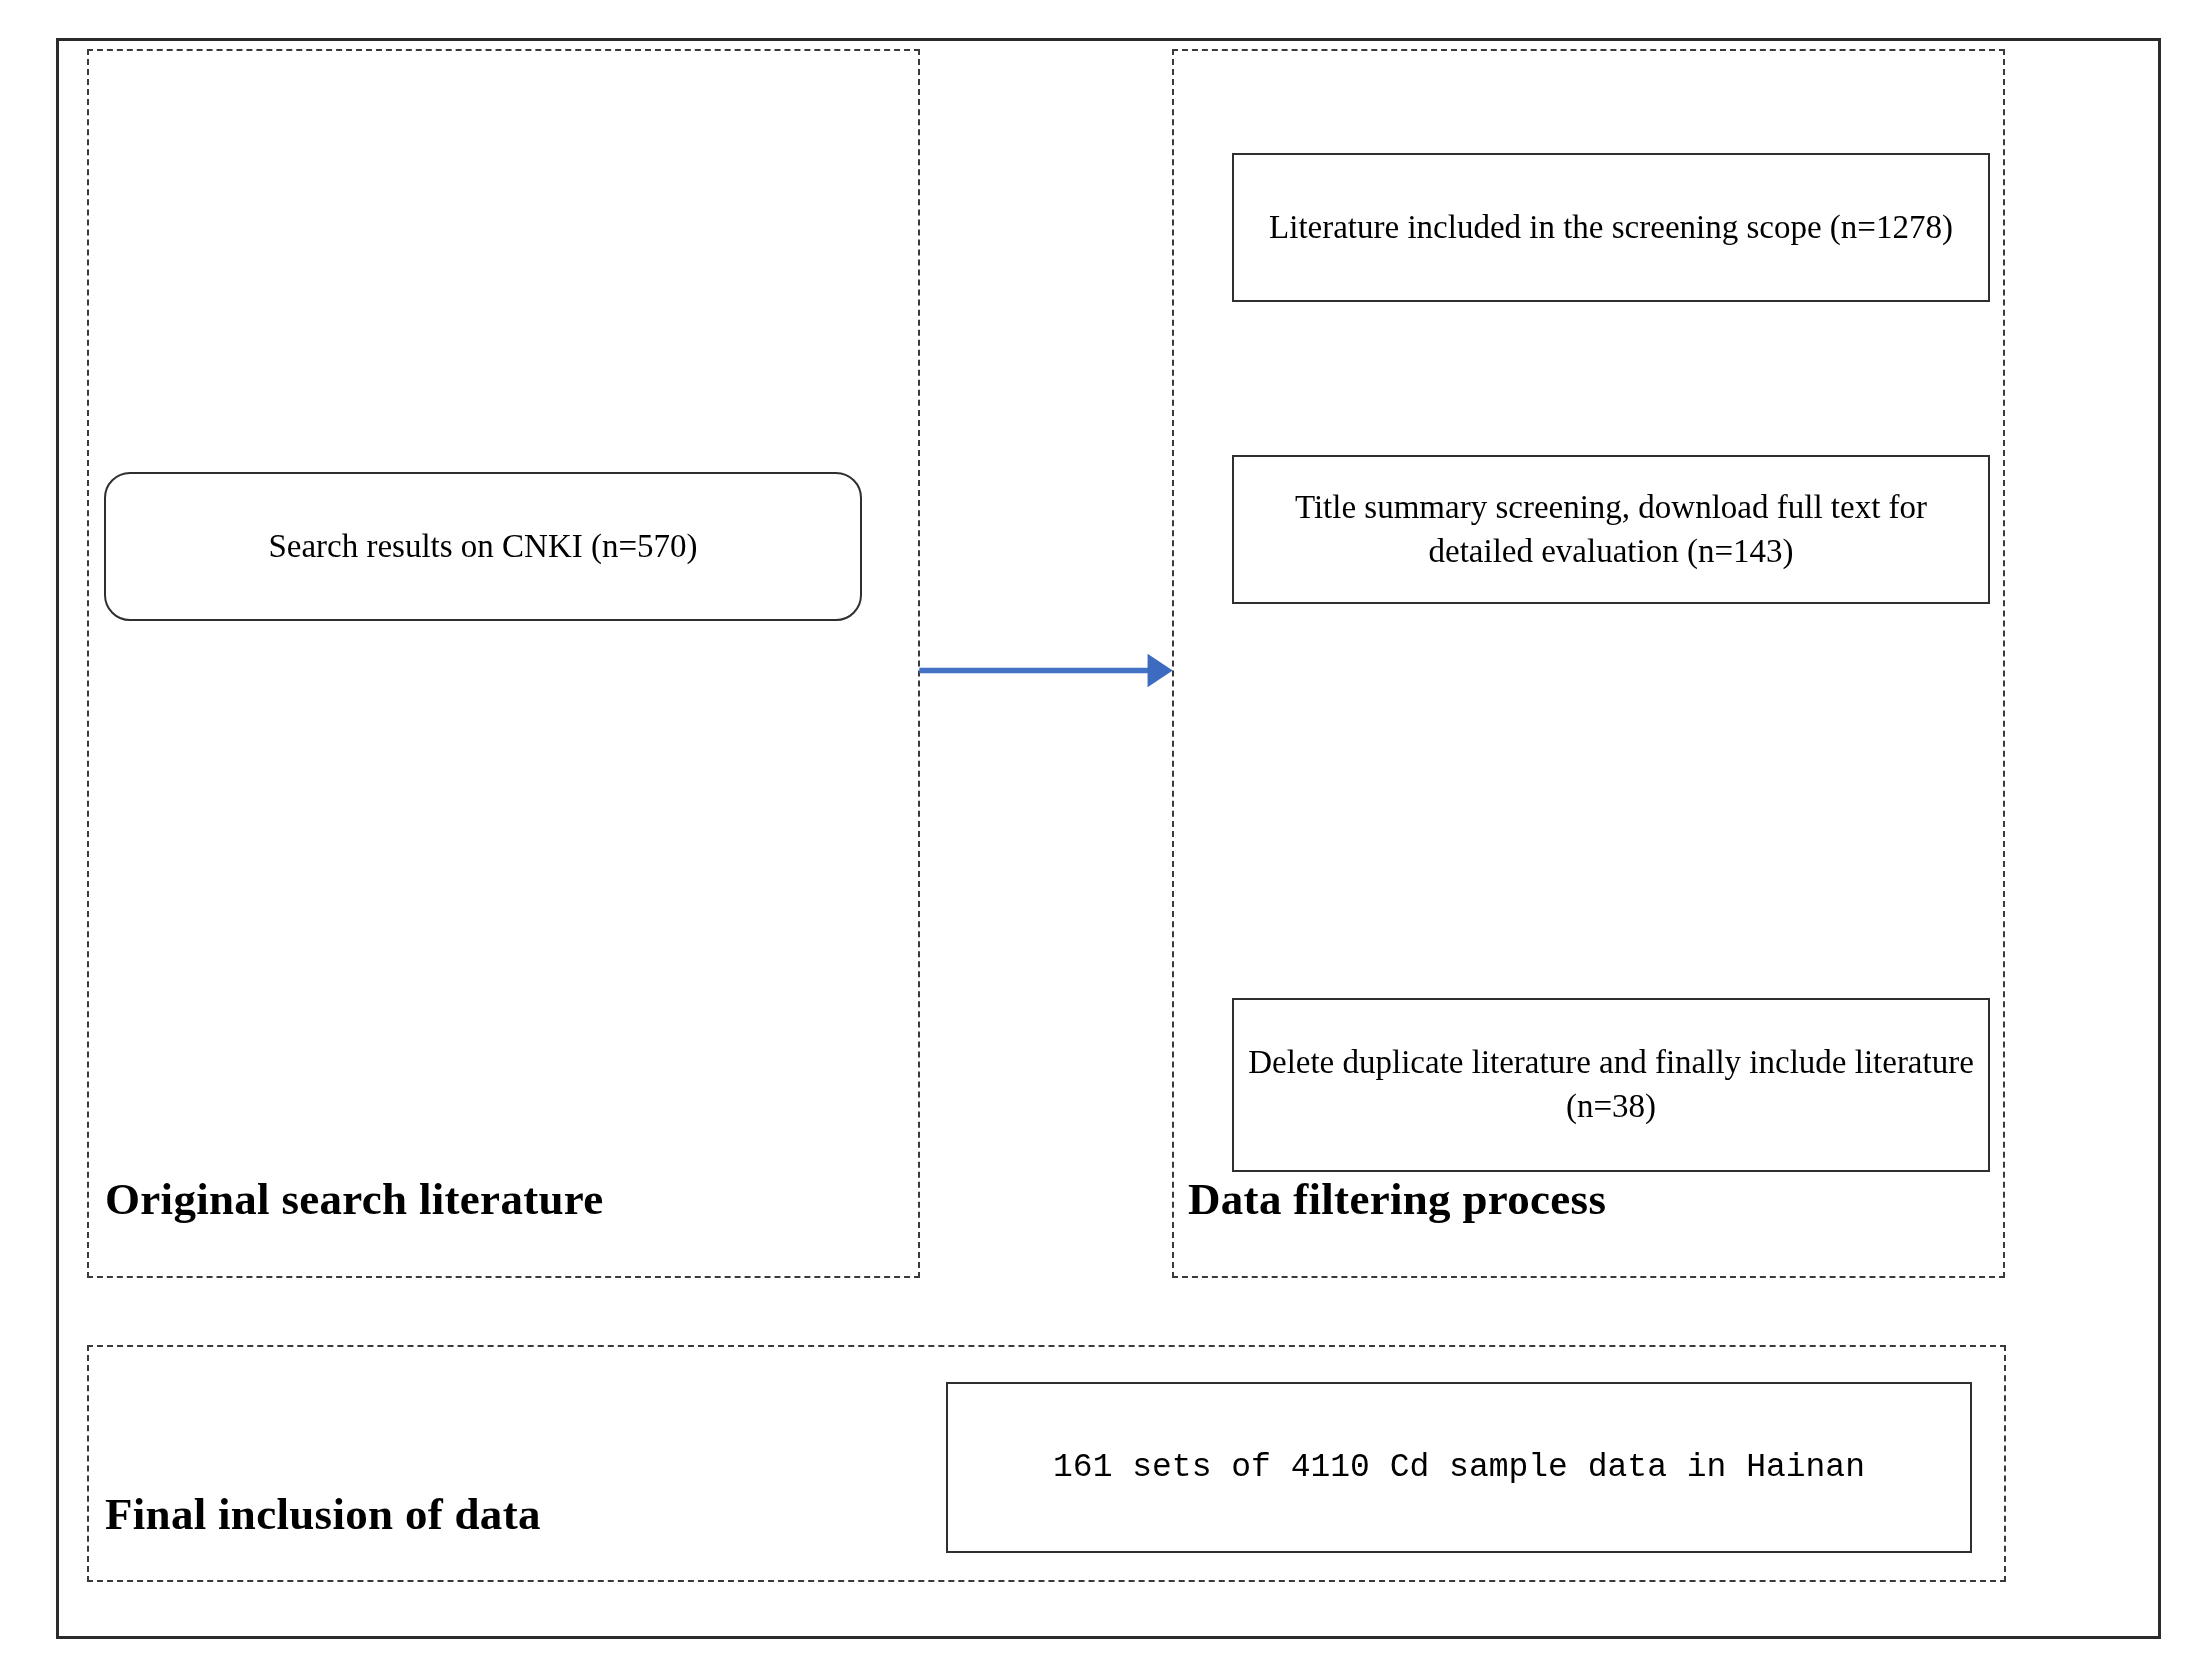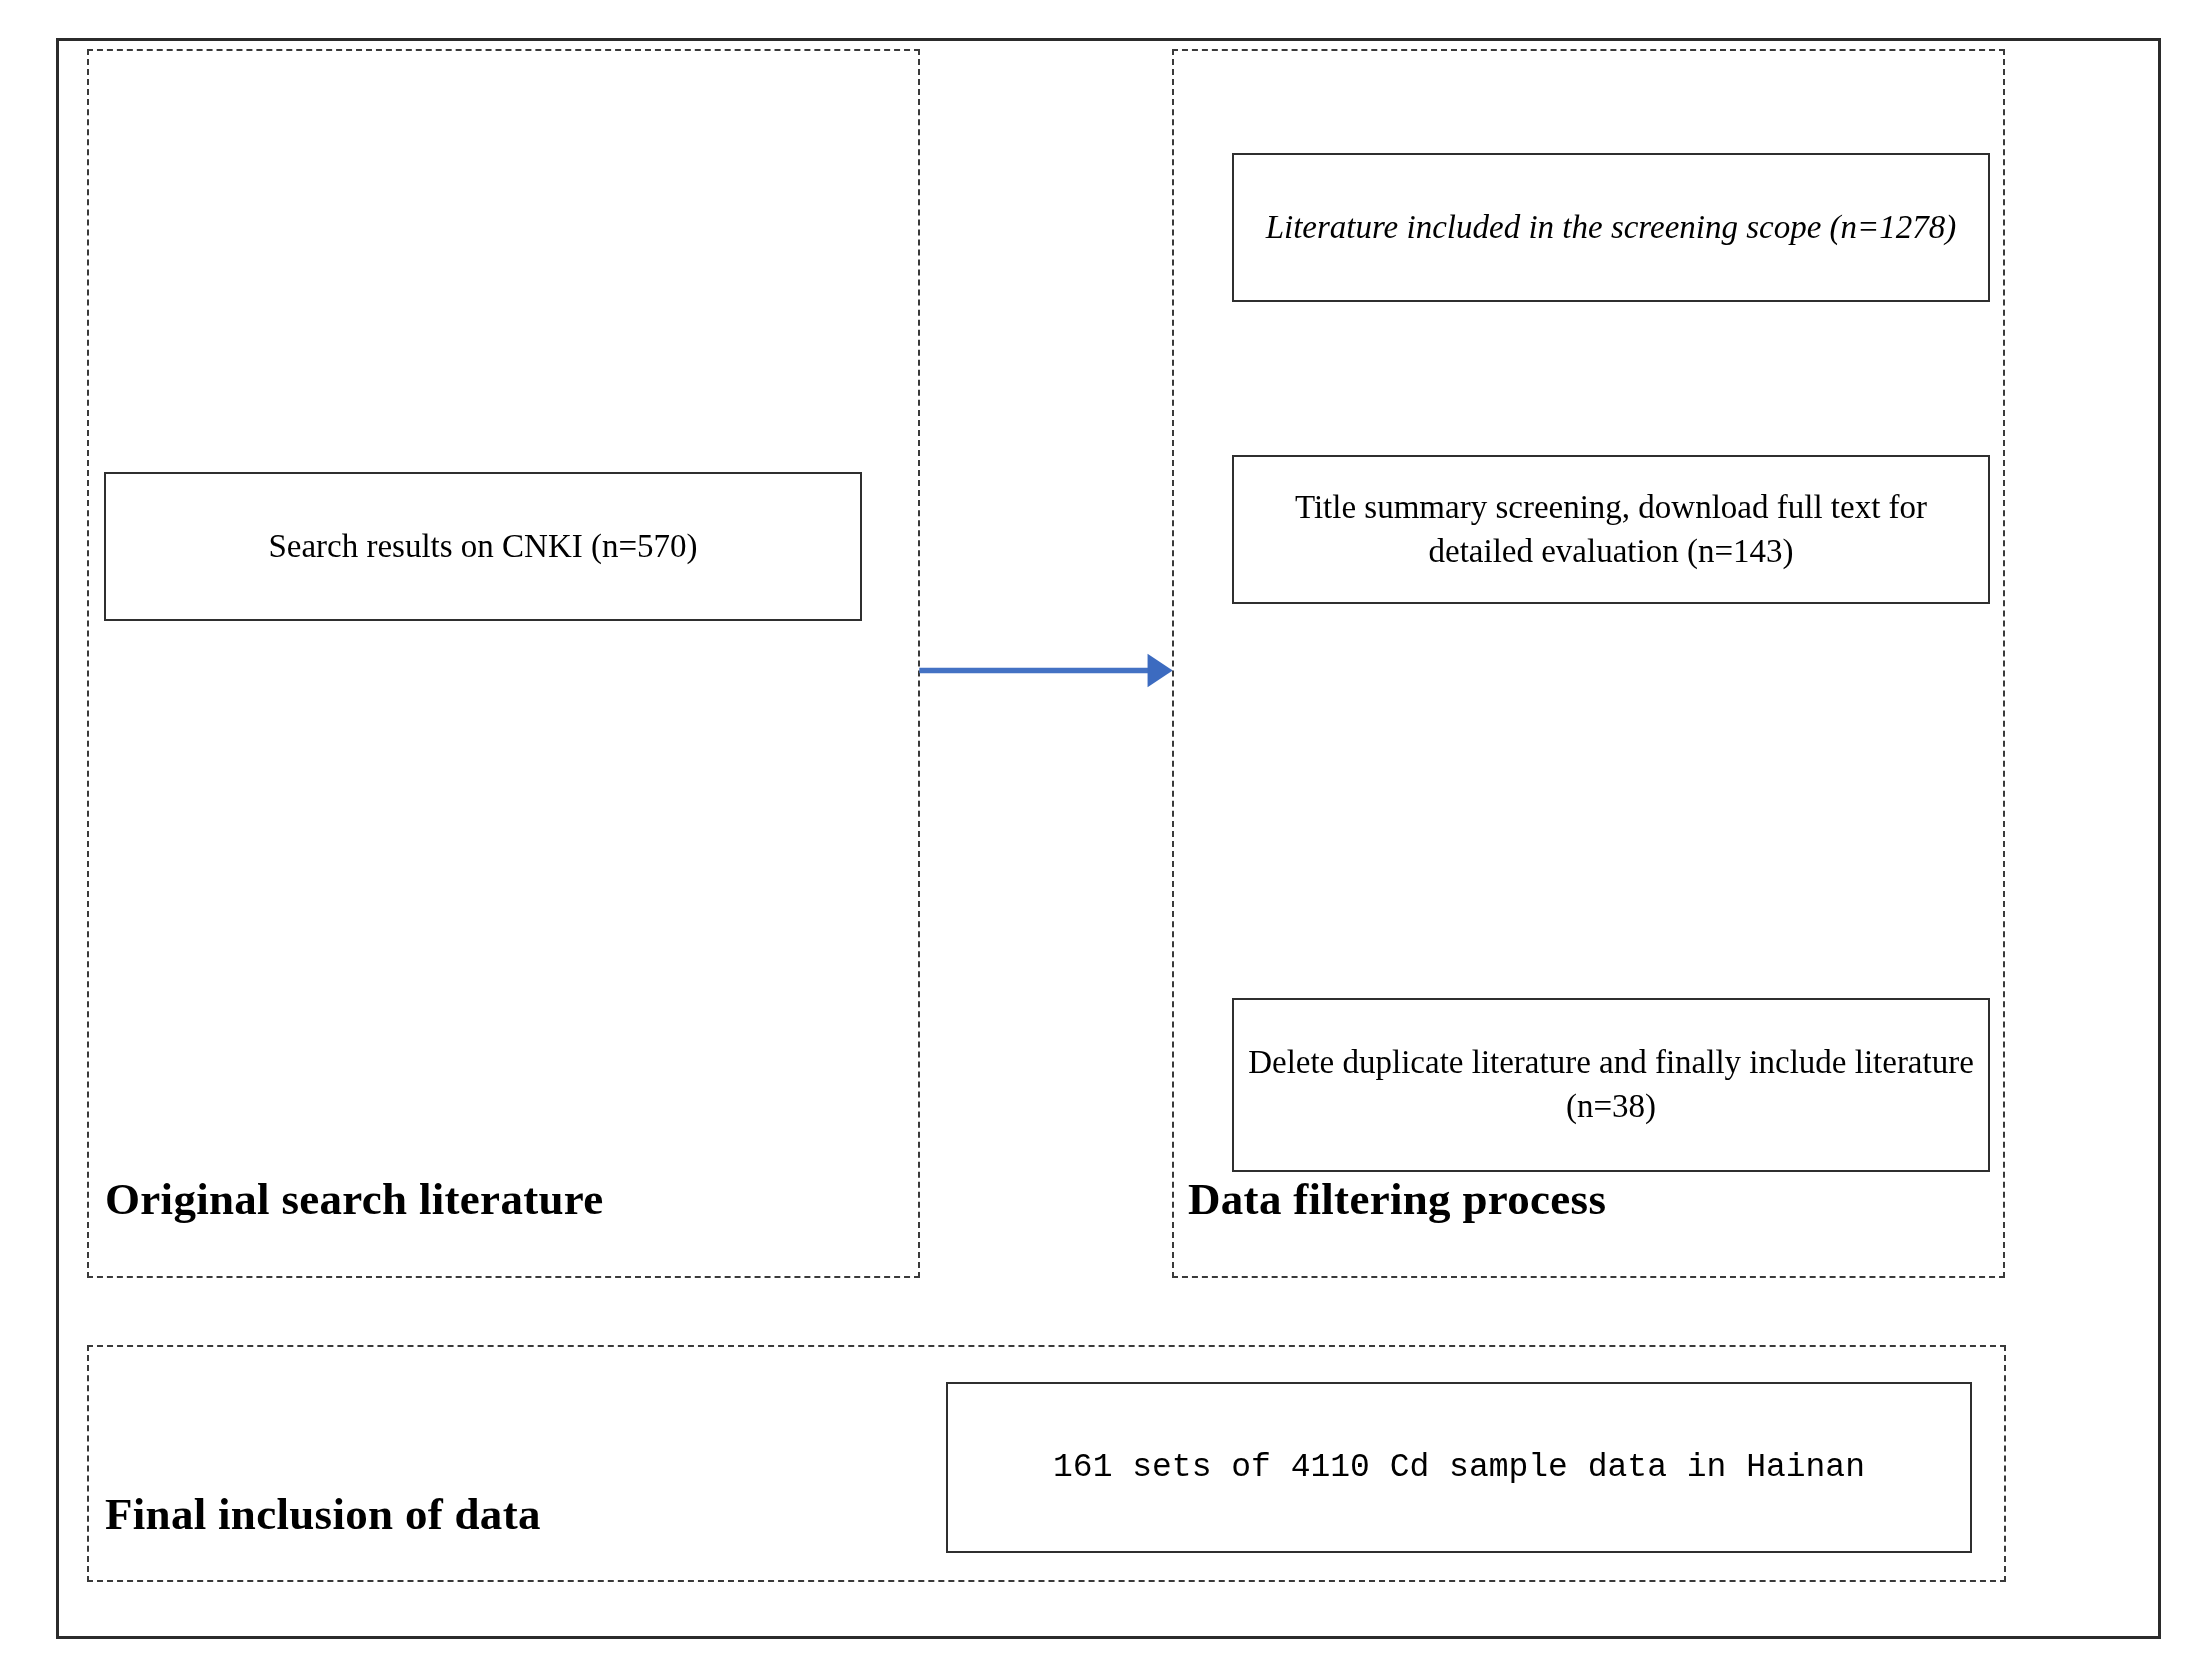--- a/index.html
+++ b/index.html
@@ -86,35 +86,35 @@
     font-size: 33px;
     line-height: 1.32;
   }
 
   
   #node-cnki {
     left: 104px;
     top: 472px;
     width: 758px;
     height: 149px;
+    border-radius: 26px;
   }
   #node-wos {
     left: 104px;
     top: 771px;
     width: 758px;
     height: 149px;
   }
 
   
   #node-screening-scope {
     left: 1232px;
     top: 153px;
     width: 758px;
     height: 149px;
-    font-style: italic;
   }
   #node-title-summary {
     left: 1232px;
     top: 455px;
     width: 758px;
     height: 149px;
   }
   #node-extract-data {
     left: 1232px;
     top: 718px;

